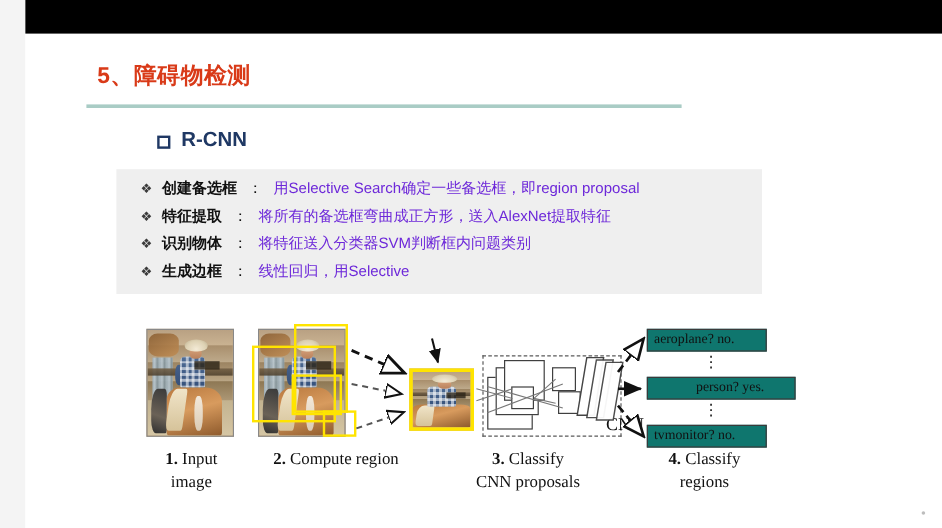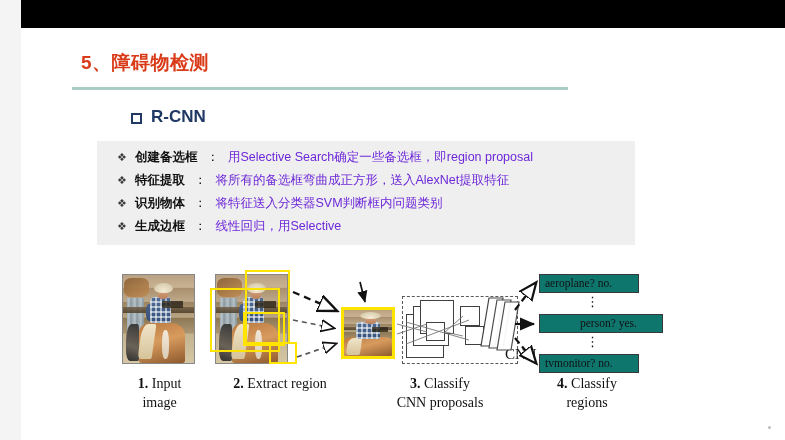--- a/index.html
+++ b/index.html
@@ -424,21 +424,21 @@
       </svg>
 
       <div class="caption" style="left:10px; top:112px; width:105px;">
         <b>1.</b>
         <span>Input</span><br>
         <span>image</span>
       </div>
 
       <div class="caption" style="left:108px; top:112px; width:150px;">
         <b>2.</b>
-        <span>Extract region</span><br>
+        <span>Compute region</span><br>
       </div>
 
       <div class="caption" style="left:268px; top:112px; width:150px;">
         <b>3.</b>
         <span>Classify</span><br>
         <span>CNN proposals</span>
       </div>
 
       <div class="caption" style="left:424px; top:112px; width:132px;">
         <b>4.</b>

